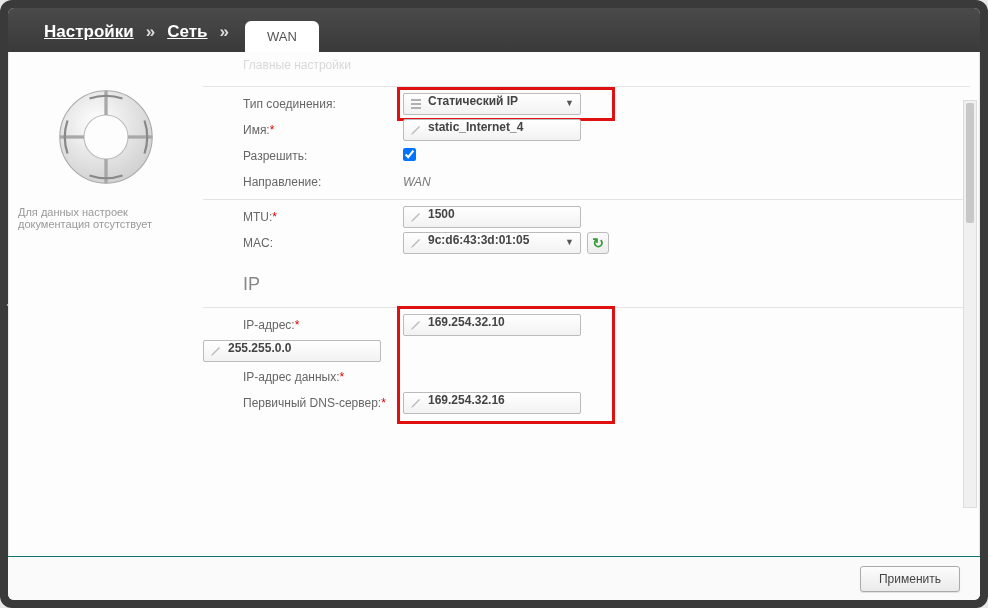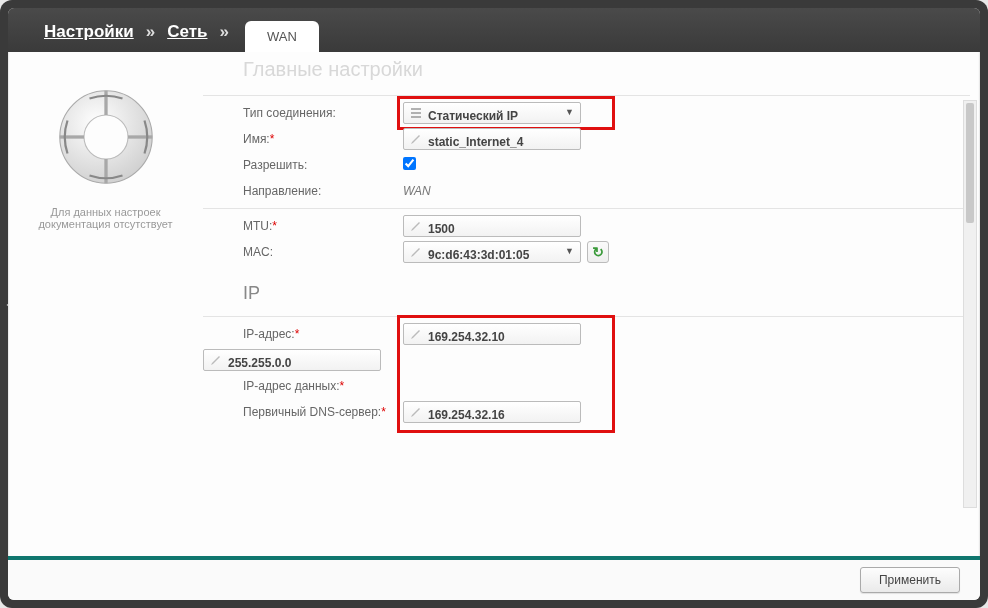--- a/index.html
+++ b/index.html
@@ -78,42 +78,41 @@
   }
   .main-area {
     flex:1;
     display:flex;
     position:relative;
     overflow:hidden;
   }
   .sidebar {
     width: 195px;
     padding: 30px 10px;
-    text-align:center;
     color:#999;
     font-size:11px;
   }
   .lifebuoy {
     width: 110px;
     height: 110px;
     margin: 0 auto 14px;
     display:block;
   }
   .form-col {
     flex:1;
     padding: 0 10px 0 0;
     overflow:hidden;
     position:relative;
   }
   .form-scroll {
     height: 100%;
     overflow:hidden;
   }
   .section-title {
-    font-size: 20px;
+    font-size: 12px;
     color:#ccc;
     padding: 6px 0 10px 40px;
     font-weight:normal;
   }
   .section-title-faded { color:#d8d8d8; }
   .section-sub {
     font-size: 18px;
     color:#888;
     padding: 18px 0 8px 40px;
   }
@@ -136,21 +135,21 @@
     width: 178px;
     height: 22px;
     background: linear-gradient(#fff,#f2f2f2);
     border: 1px solid #bbb;
     border-radius: 2px;
     font-size:12px;
     font-weight:bold;
     color:#444;
     padding: 0 4px 0 24px;
     display:flex;
-    align-items:flex-end;
+    align-items:flex-start;
     position:relative;
   }
   .select { cursor:pointer; }
   .select::after {
     content:"▼";
     position:absolute;
     right:6px;
     top:4px;
     font-size:9px;
     color:#555;
@@ -179,21 +178,21 @@
     justify-content:center;
     margin-left:6px;
     cursor:pointer;
     color:#3a9a3a;
     font-size:14px;
     font-weight:bold;
     vertical-align:middle;
   }
   .footer {
     height: 44px;
-    border-top:4px solid #0f766e;
+    border-top:1px solid #0f766e;
     display:flex;
     justify-content:flex-end;
     align-items:center;
     padding: 0 20px;
     background:#fafafa;
     border-radius: 0 0 6px 6px;
   }
   .apply-btn {
     background: linear-gradient(#fdfdfd,#eaeaea);
     border:1px solid #aaa;

